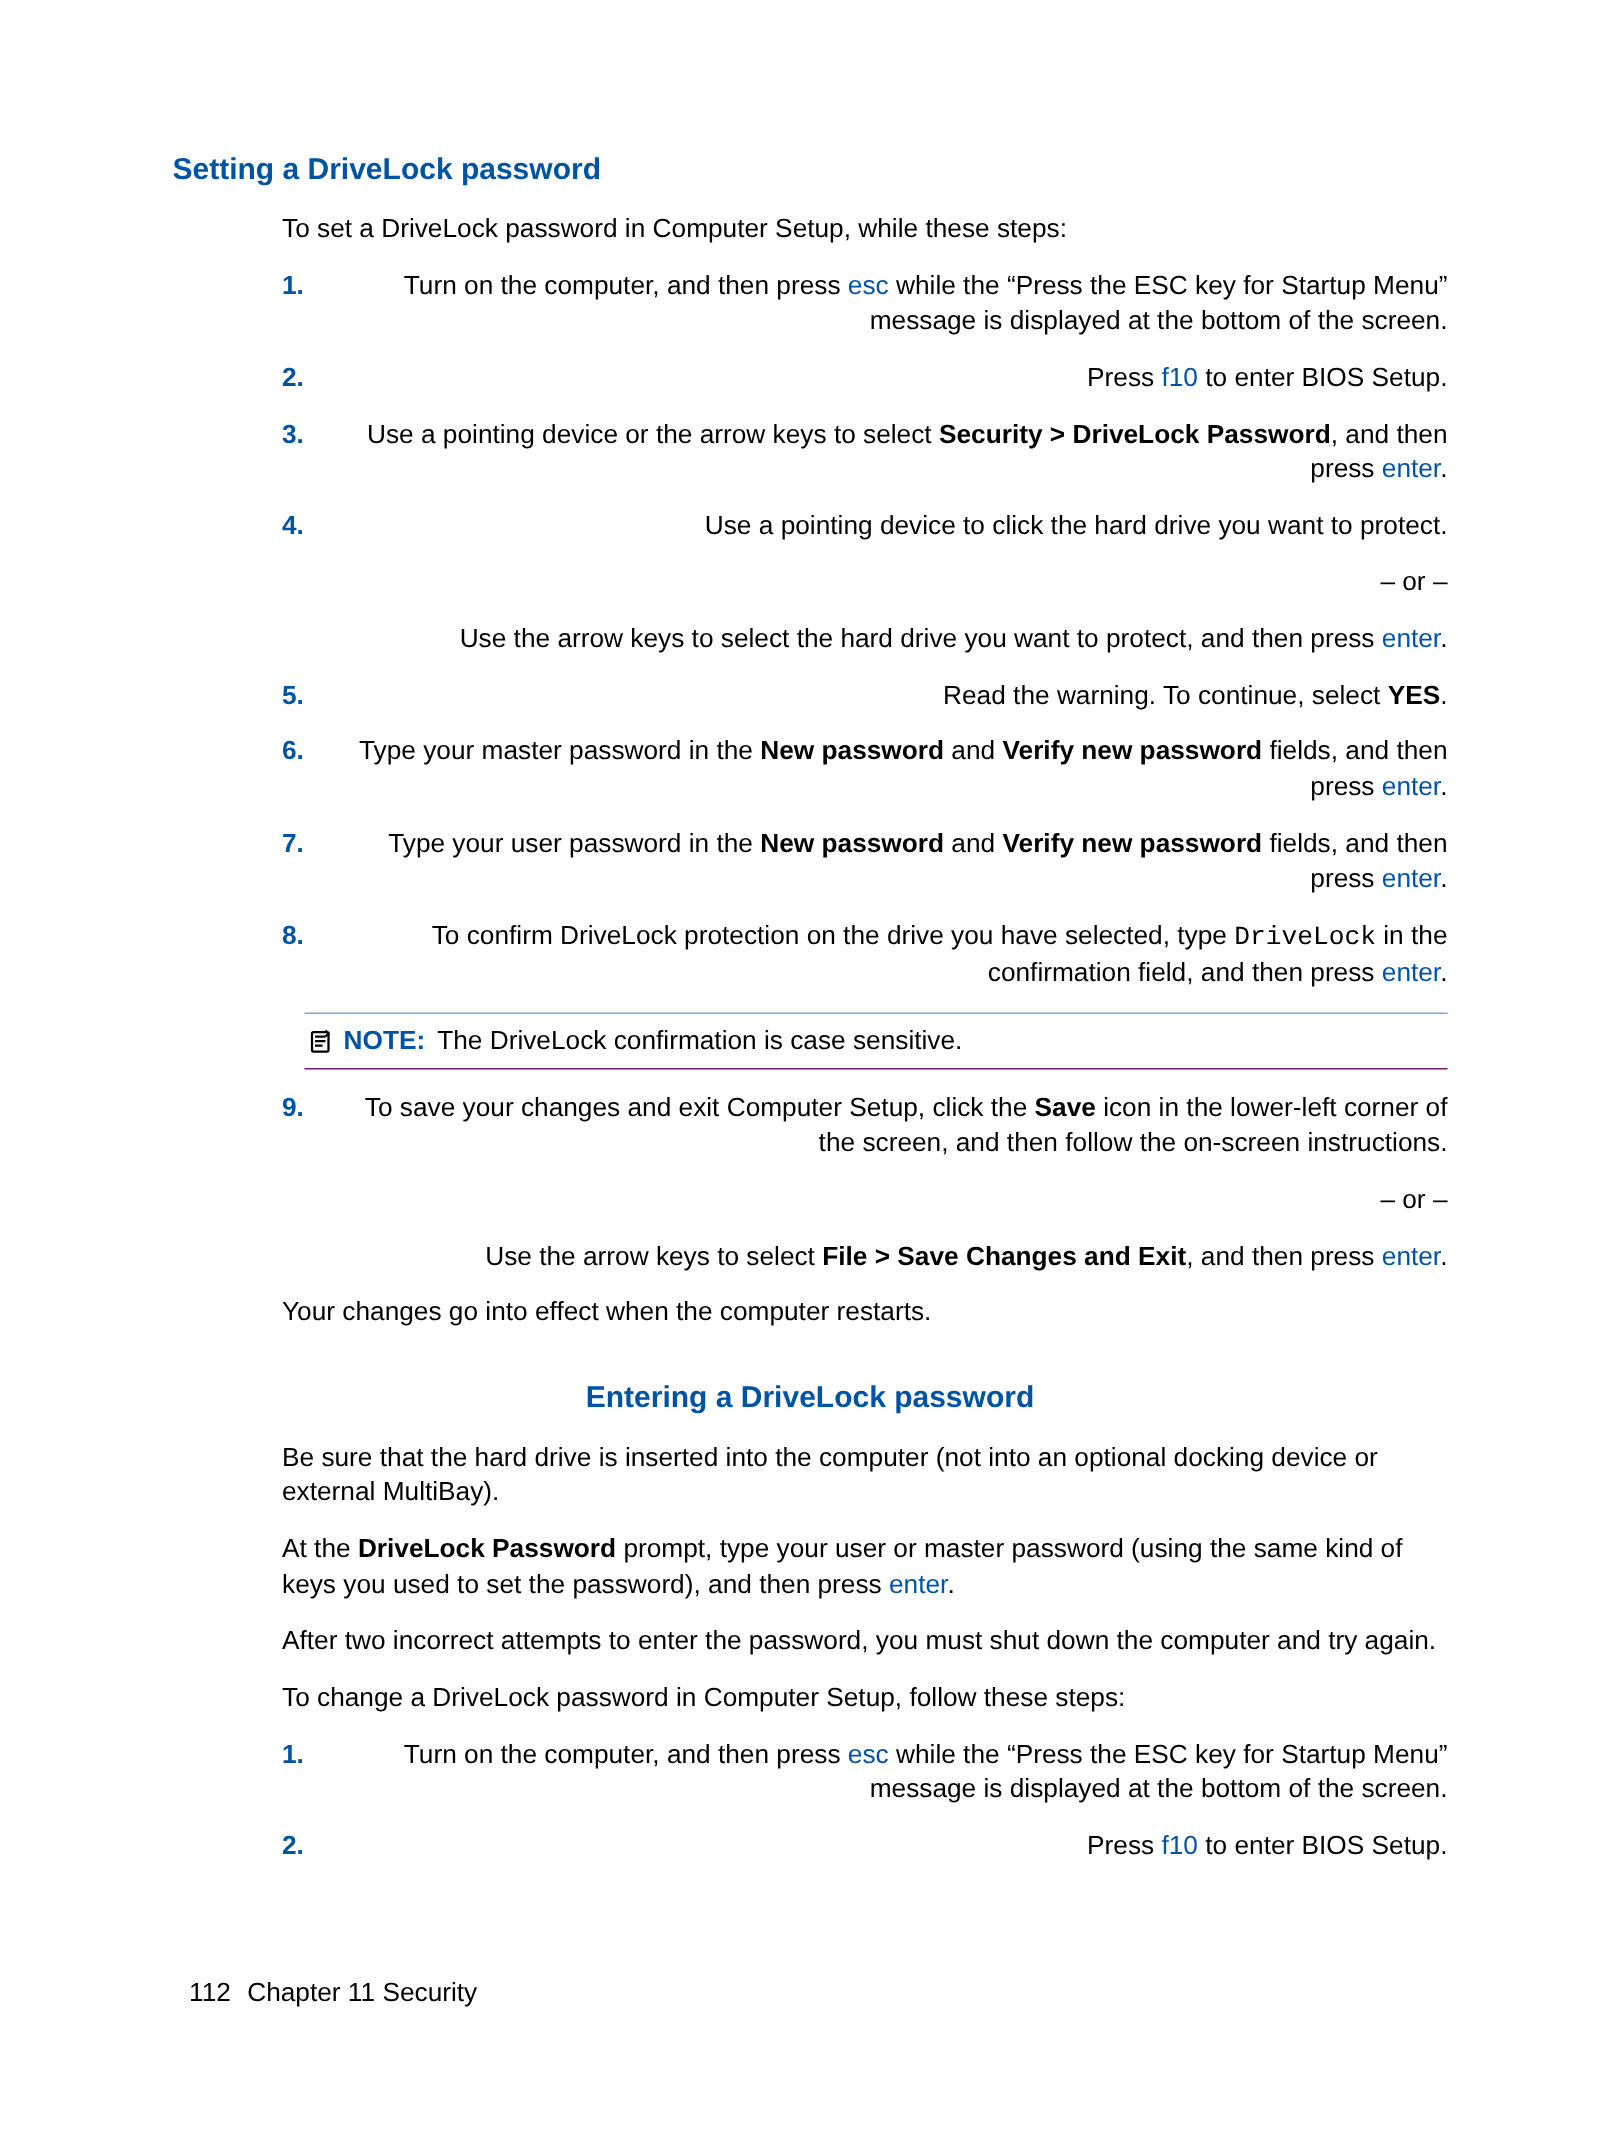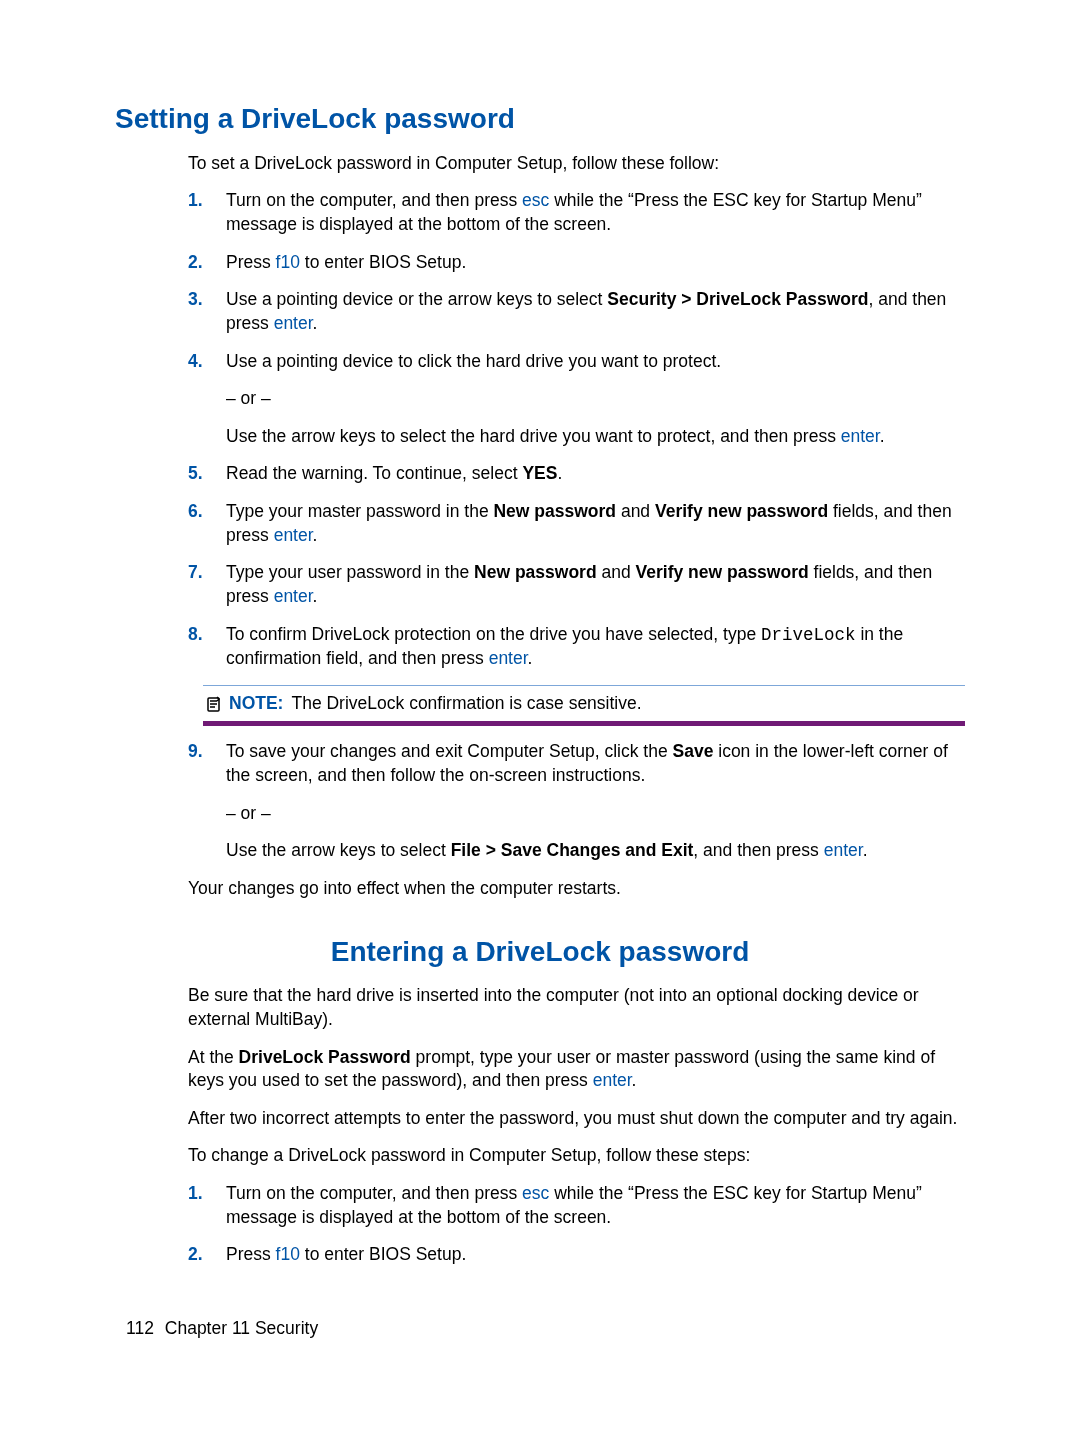--- a/index.html
+++ b/index.html
@@ -15,21 +15,21 @@
     color: #000;
     line-height: 1.35;
     position: relative;
     box-sizing: border-box;
   }
   .page {
     padding: 96px 115px 0 115px;
   }
   .h2 {
     color: #0054a6;
-    font-size: 28px;
+    font-size: 20px;
     font-weight: bold;
     margin: 0 0 14px 0;
     padding-top: 4px;
   }
   .h2:not(:first-child) {
     margin-top: 28px;
     text-align: center;
   }
   .intro {
     margin: 0 0 14px 73px;
@@ -45,37 +45,38 @@
     padding-left: 73px;
   }
   ol.steps > li .num {
     width: 38px;
     flex: 0 0 38px;
     color: #0054a6;
     font-weight: bold;
   }
   ol.steps > li .step-body {
     flex: 1;
+    text-align: right;
   }
   .step-body p {
     margin: 0 0 14px 0;
   }
   .step-body p:last-child {
     margin-bottom: 0;
   }
   .key {
     color: #0054a6;
   }
   .mono {
     font-family: "Courier New", Courier, monospace;
   }
   .note-wrap {
     margin: 0 0 14px 88px;
     border-top: 1px solid #7da7d9;
-    border-bottom: 5px solid #701a75;
+    border-bottom: 1px solid #701a75;
   }
   .note-row {
     display: flex;
     align-items: center;
     padding: 6px 0;
   }
   .note-icon {
     width: 22px;
     flex: 0 0 22px;
     display: flex;
@@ -107,21 +108,21 @@
   .footer .pgnum {
     margin-right: 6px;
   }
 </style>
 </head>
 <body>
 
 <div class="page">
 
   <div class="h2">Setting a DriveLock password</div>
-  <p class="intro">To set a DriveLock password in Computer Setup, follow these follow:</p>
+  <p class="intro">To set a DriveLock password in Computer Setup, while these steps:</p>
 
   <ol class="steps">
     <li>
       <span class="num">1.</span>
       <div class="step-body">
         <p><span>Turn on the computer, and then press </span><span class="key">esc</span><span> while the “Press the ESC key for Startup Menu” message is displayed at the bottom of the screen.</span></p>
       </div>
     </li>
     <li>
       <span class="num">2.</span>

